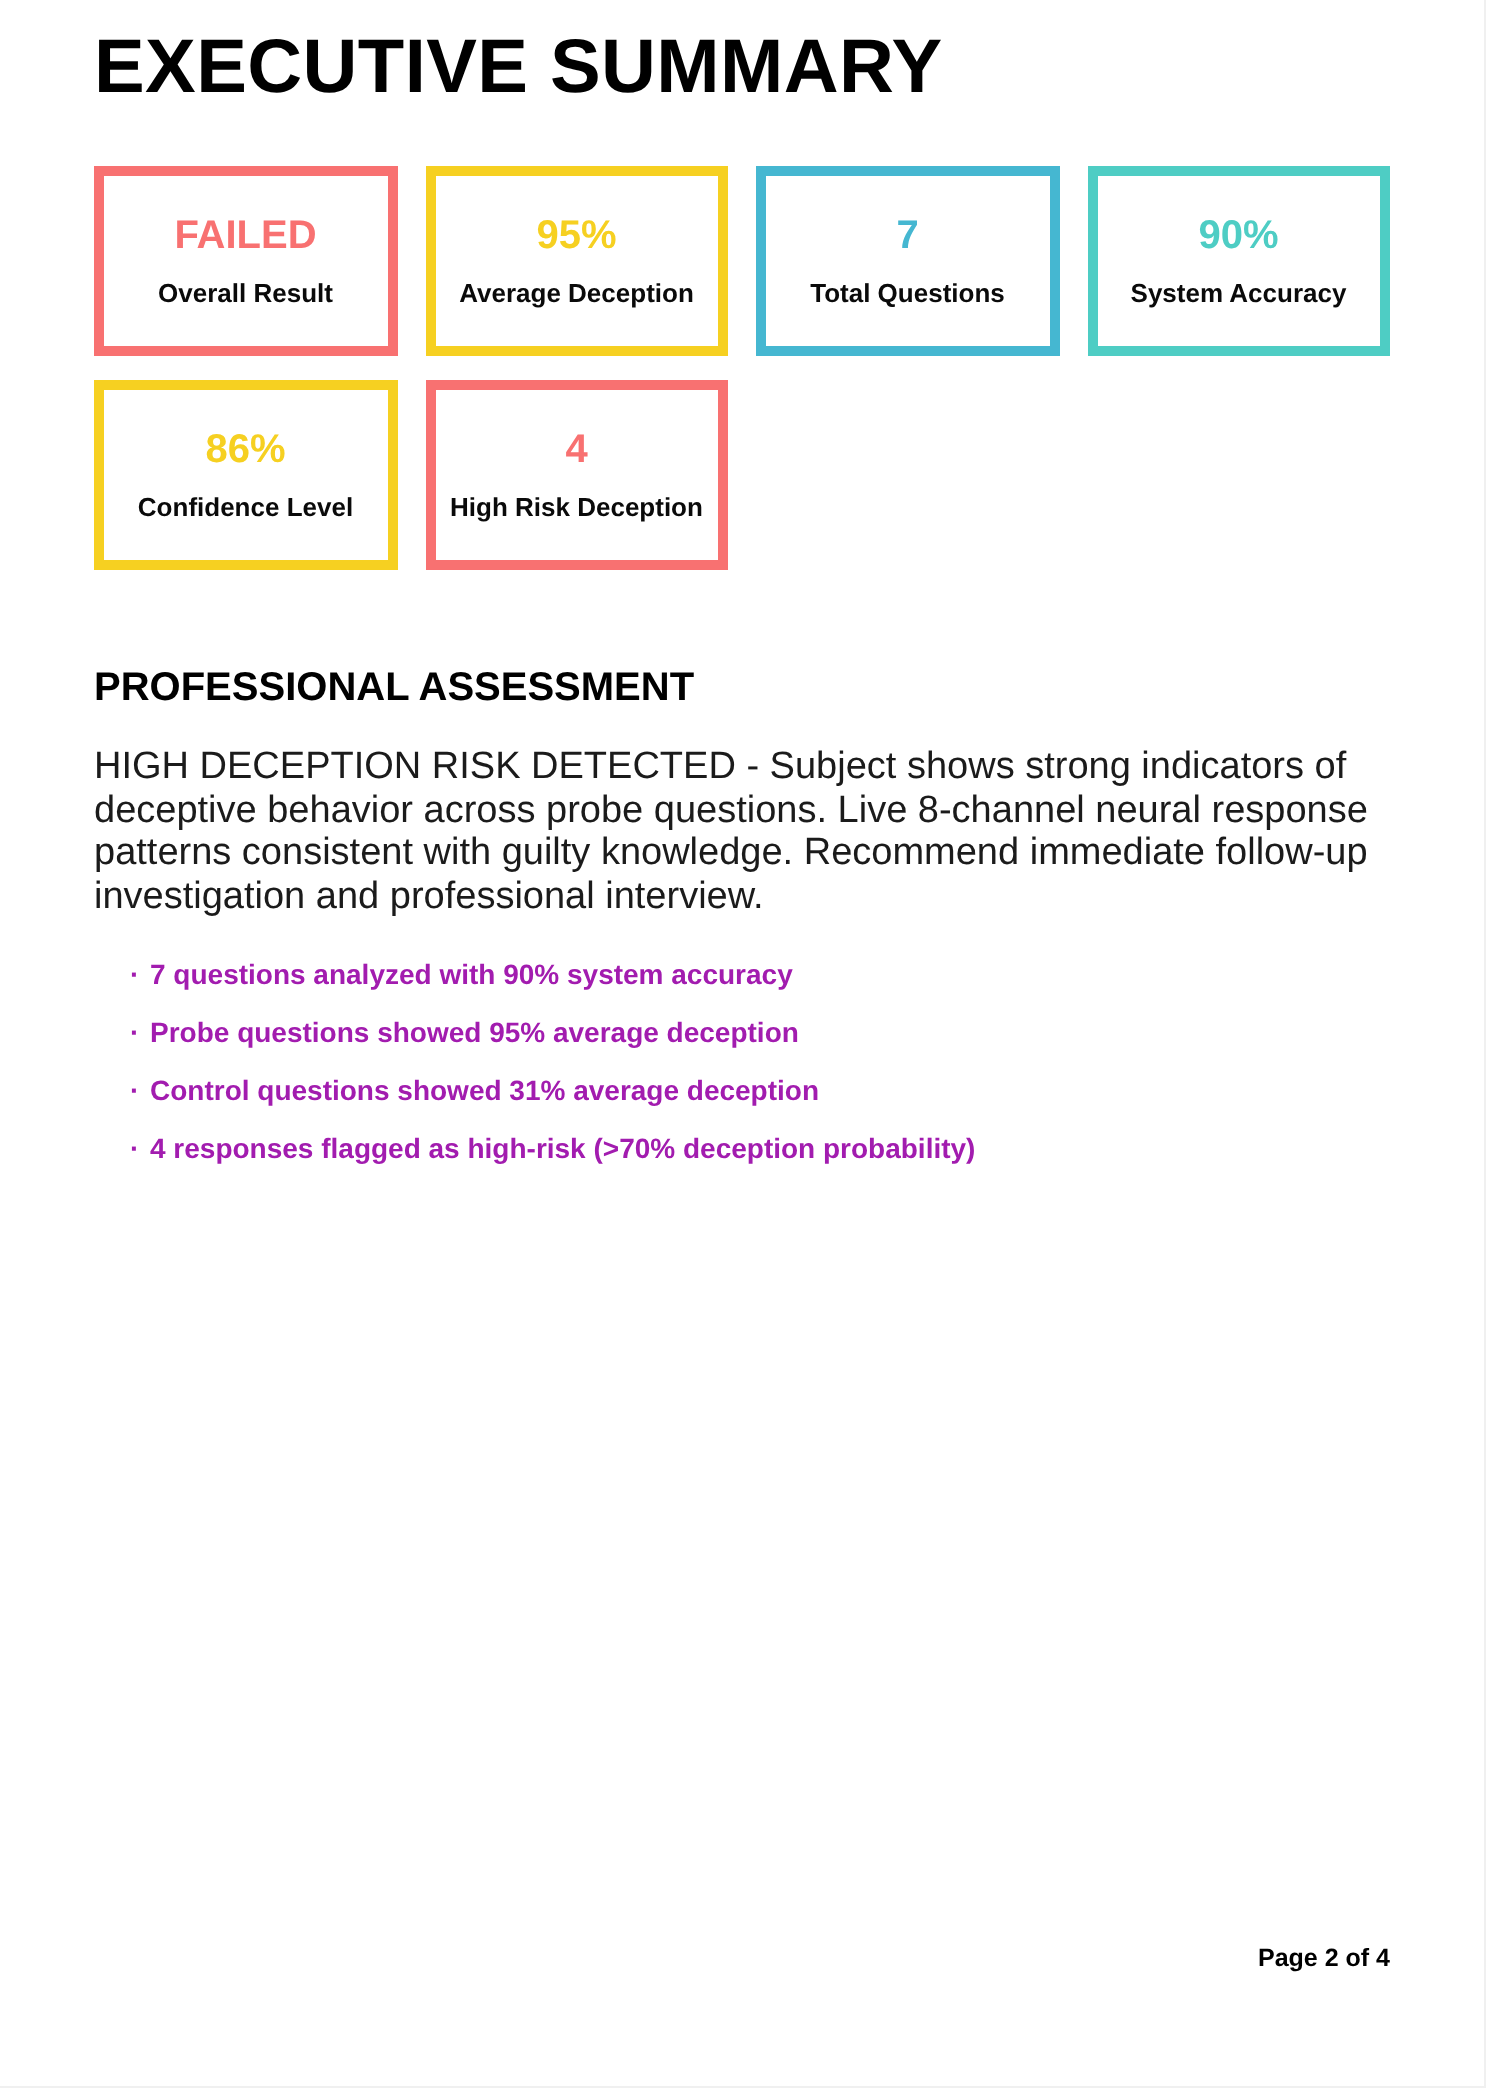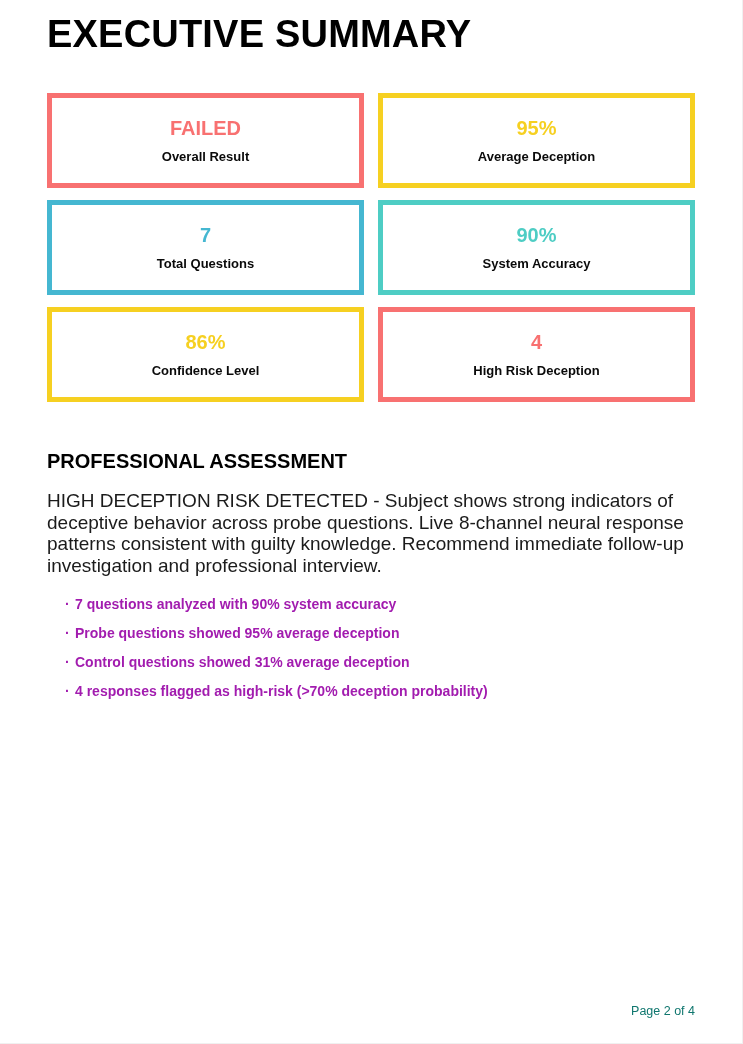--- a/index.html
+++ b/index.html
@@ -19,23 +19,23 @@
   .doc-title {
     margin-top: 18px;
     font-size: 38px;
     line-height: 32px;
     font-weight: 700;
     color: #000000;
     letter-spacing: 0.2px;
   }
 
   .cards-grid {
-    margin-top: 43px;
+    margin-top: 33px;
     display: grid;
-    grid-template-columns: repeat(2, 1fr);
+    grid-template-columns: repeat(4, 1fr);
     column-gap: 14px;
     row-gap: 12px;
   }
   .metric-card {
     height: 95px;
     background: #ffffff;
     border: 5px solid #cccccc; 
     display: flex;
     flex-direction: column;
     align-items: center;
@@ -85,24 +85,24 @@
   }
   .kf-bullet {
     display: inline-block;
     width: 10px;
     font-weight: 700;
   }
 
   .page-footer {
     position: absolute;
     right: 47px;
-    top: 1004px;
+    top: 972px;
     font-size: 12.5px;
-    color: #0f766e;
-    font-weight: 400;
+    color: #000000;
+    font-weight: 700;
   }
 </style>
 </head>
 <body>
 
 <div class="page-inner">
 
   <h1 class="doc-title">EXECUTIVE SUMMARY</h1>
 
   <div class="cards-grid">

